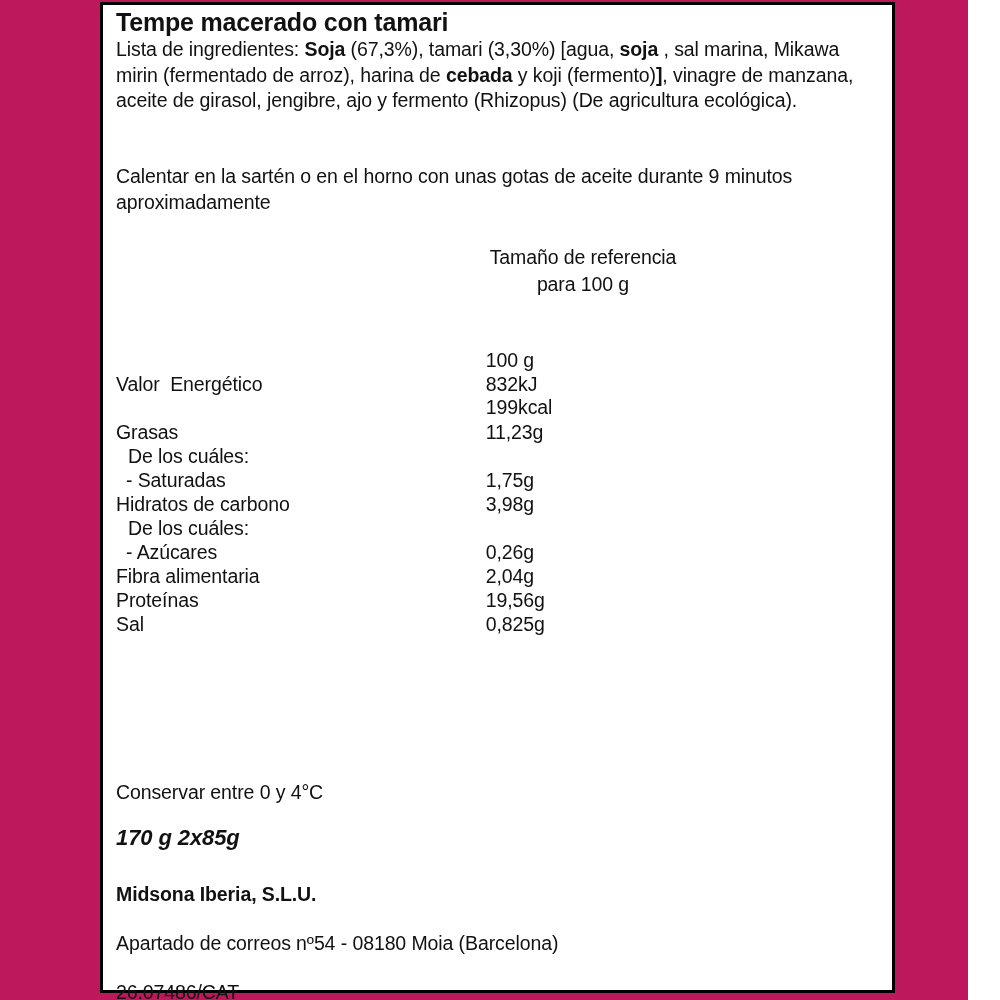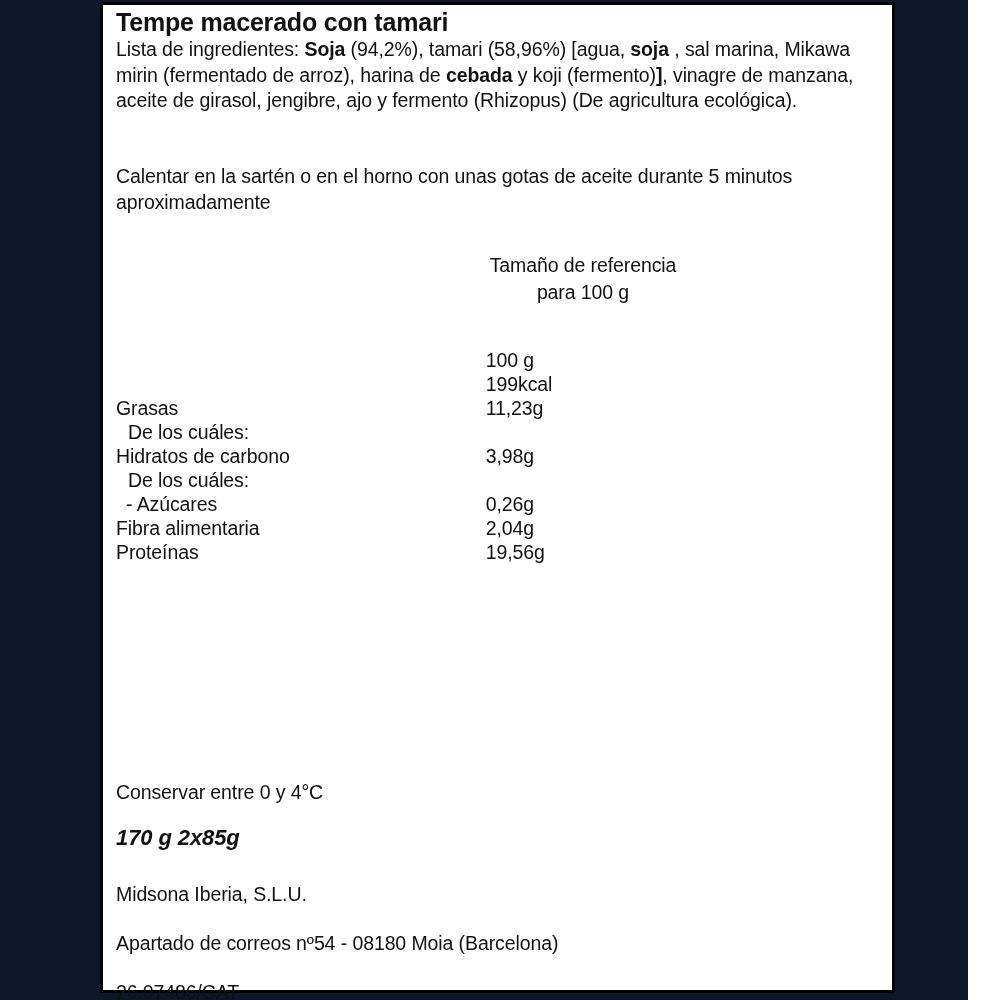--- a/index.html
+++ b/index.html
@@ -13,21 +13,21 @@
     font-family: "Liberation Sans", sans-serif;
     color: #111111;
     -webkit-font-smoothing: antialiased;
   }
 
   
   #label-canvas {
     position: relative;
     width: 968px;
     height: 1000px;
-    background: #0f172a;
+    background: #be185d;
     overflow: hidden;
   }
 
   
   #label-frame {
     position: absolute;
     left: 100px;
     top: 2px;
     width: 795px;
     height: 991px;
@@ -69,21 +69,21 @@
     width: 750px;
     font-size: 19.5px;
     line-height: 25.5px;
     letter-spacing: -0.1px;
   }
 
   
   .ref-header {
     position: absolute;
     left: 330px;
-    top: 247px;
+    top: 239px;
     width: 300px;
     text-align: center;
     font-size: 19.5px;
     line-height: 27px;
     letter-spacing: -0.1px;
   }
 
   
   .nutri-table {
     position: absolute;
@@ -139,85 +139,97 @@
   
   .manufacturer {
     position: absolute;
     left: 13px;
     top: 877px;
     font-size: 19.5px;
     line-height: 25px;
     letter-spacing: -0.1px;
   }
   .manufacturer .company {
-    font-weight: normal;
+    font-weight: bold;
     display: block;
   }
   .manufacturer .addr,
   .manufacturer .code {
     display: block;
     font-weight: normal;
     margin-top: 24px;
   }
 </style>
 </head>
 <body>
 
 <div id="label-canvas">
 
   <div id="label-frame">
 
     <div class="product-title">Tempe macerado con tamari</div>
 
-    <div class="ingredients"><span>Lista de ingredientes: </span><b>Soja</b><span> (94,2%), tamari (58,96%) [agua, </span><b>soja</b><span> , sal marina, Mikawa mirin (fermentado de arroz), harina de </span><b>cebada</b><span> y koji (fermento)</span><b>]</b><span>, vinagre de manzana, aceite de girasol, jengibre, ajo y fermento (Rhizopus) (De agricultura ecológica).</span></div>
-
-    <div class="instructions">Calentar en la sartén o en el horno con unas gotas de aceite durante 5 minutos aproximadamente</div>
+    <div class="ingredients"><span>Lista de ingredientes: </span><b>Soja</b><span> (67,3%), tamari (3,30%) [agua, </span><b>soja</b><span> , sal marina, Mikawa mirin (fermentado de arroz), harina de </span><b>cebada</b><span> y koji (fermento)</span><b>]</b><span>, vinagre de manzana, aceite de girasol, jengibre, ajo y fermento (Rhizopus) (De agricultura ecológica).</span></div>
+
+    <div class="instructions">Calentar en la sartén o en el horno con unas gotas de aceite durante 9 minutos aproximadamente</div>
 
     <div class="ref-header">
       <div>Tamaño de referencia</div>
       <div>para 100 g</div>
     </div>
 
     <table class="nutri-table">
       <tbody>
         <tr class="row-tight">
           <td class="label-cell"></td>
           <td class="value-cell">100 g</td>
         </tr>
         <tr class="row-tight">
+          <td class="label-cell">Valor  Energético</td>
+          <td class="value-cell">832kJ</td>
+        </tr>
+        <tr class="row-tight">
           <td class="label-cell"></td>
           <td class="value-cell">199kcal</td>
         </tr>
         <tr>
           <td class="label-cell">Grasas</td>
           <td class="value-cell">11,23g</td>
         </tr>
         <tr>
           <td class="label-cell indent-1">De los cuáles:</td>
           <td class="value-cell"></td>
         </tr>
         <tr>
+          <td class="label-cell indent-2">- Saturadas</td>
+          <td class="value-cell">1,75g</td>
+        </tr>
+        <tr>
           <td class="label-cell">Hidratos de carbono</td>
           <td class="value-cell">3,98g</td>
         </tr>
         <tr>
           <td class="label-cell indent-1">De los cuáles:</td>
           <td class="value-cell"></td>
         </tr>
         <tr>
           <td class="label-cell indent-2">- Azúcares</td>
           <td class="value-cell">0,26g</td>
         </tr>
         <tr>
           <td class="label-cell">Fibra alimentaria</td>
           <td class="value-cell">2,04g</td>
         </tr>
         <tr>
           <td class="label-cell">Proteínas</td>
           <td class="value-cell">19,56g</td>
+        </tr>
+        <tr>
+          <td class="label-cell">Sal</td>
+          <td class="value-cell">0,825g</td>
         </tr>
       </tbody>
     </table>
 
     <div class="storage">Conservar entre 0 y 4°C</div>
 
     <div class="net-weight">170 g 2x85g</div>
 
     <div class="manufacturer">
       <span class="company">Midsona Iberia, S.L.U.</span>

